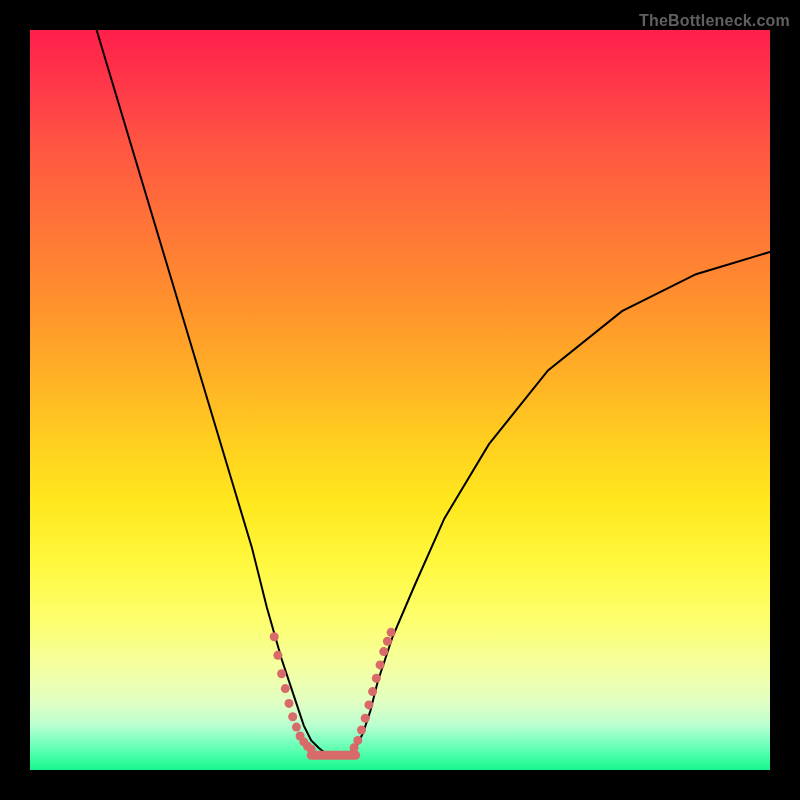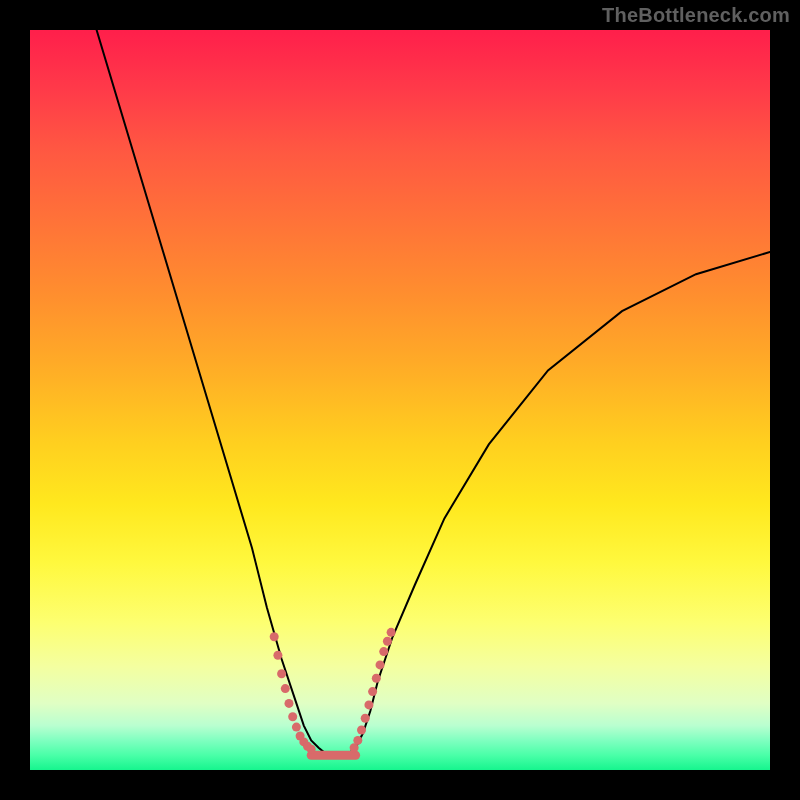--- a/index.html
+++ b/index.html
@@ -5,24 +5,24 @@
   * { margin: 0; padding: 0; box-sizing: border-box; }
   html, body { width: 800px; height: 800px; background: #000; overflow: hidden; }
   .frame {
     position: relative;
     width: 800px;
     height: 800px;
     background: #000;
   }
   .watermark {
     position: absolute;
-    top: 4px;
+    top: 12px;
     right: 10px;
     font-family: Arial, Helvetica, sans-serif;
-    font-size: 20px;
+    font-size: 16px;
     font-weight: bold;
     color: #606060;
     letter-spacing: 0.2px;
     z-index: 10;
   }
   .plot-area {
     position: absolute;
     left: 30px;
     top: 30px;
     width: 740px;

